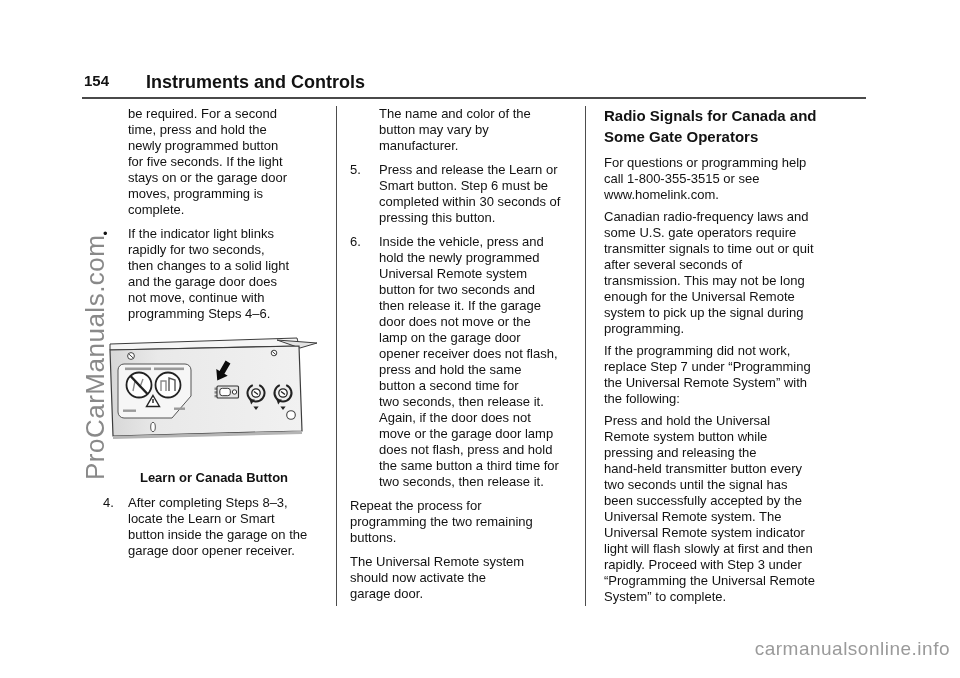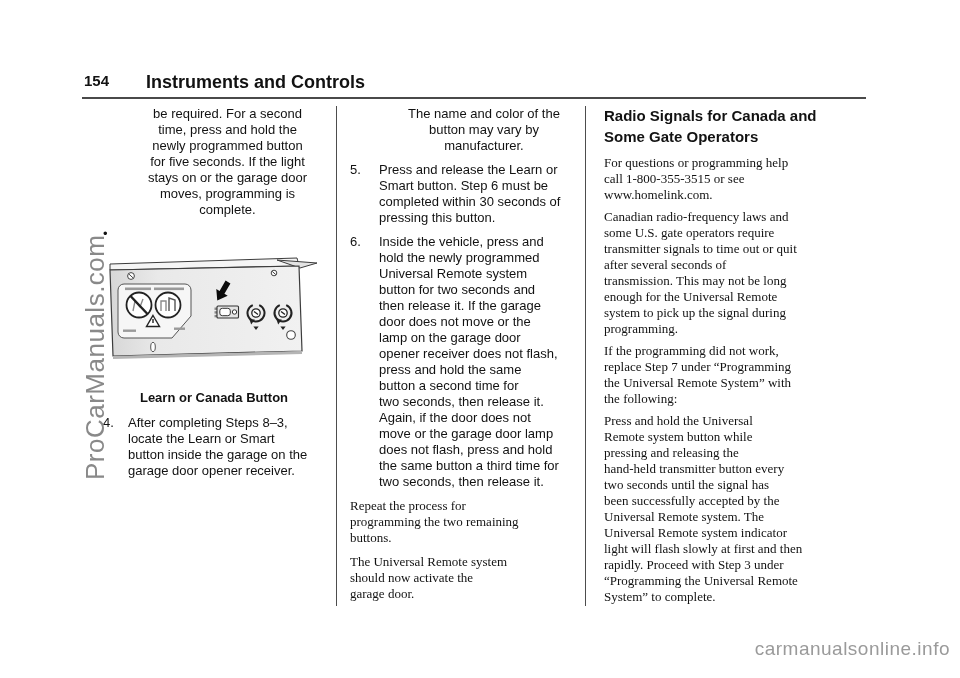--- a/index.html
+++ b/index.html
@@ -13,26 +13,26 @@
 
   .vdiv{position:absolute; top:106px; height:500px; width:1px; background:#4d4d4d;}
   #vdiv1{left:336px;} #vdiv2{left:585px;}
 
   .col{position:absolute; font-size:13px; line-height:16px;}
   .pre{white-space:pre-line;}
   #col1{left:103px; top:106px; width:224px;}
   #col2{left:350px; top:106px; width:226px;}
   #col3{left:604px; top:105px; width:278px;}
 
-  .cont{margin:0 0 8px 25px;text-align:center;}
+  .cont{margin:0 0 8px 25px;}
   .li{display:flex; margin:0 0 8px 0;}
   .li .marker{flex:none; width:25px;}
-  #col2 .cont{margin-left:42px;}
+  #col2 .cont{margin-left:29px;}
   #col2 .li .marker{width:29px;}
-  .para{margin:0 0 8px 0;font-family:Liberation Serif, serif;}
+  .para{margin:0 0 8px 0;}
   #col3 .para{margin:0 0 6px 0;}
   #col3 .heading{font-size:15px; line-height:21px; font-weight:bold; margin:0 0 8px 0;}
 
   figure{margin:14px 0 0 1px; padding:0; width:220px;}
   figcaption{margin-top:26px; font-weight:bold; font-size:13px; text-align:center; white-space:nowrap;}
   .fig-step{margin-top:9px;}
 
   .wm-side{
     position:absolute; left:80px; top:228px; height:252px; z-index:5;
     writing-mode:vertical-rl; transform:rotate(180deg);
@@ -58,20 +58,26 @@
   <div class="col" id="col1">
     <p class="cont pre">be required. For a second
 time, press and hold the
 newly programmed button
 for five seconds. If the light
 stays on or the garage door
 moves, programming is
 complete.</p>
     <div class="li">
       <span class="marker">•</span>
+      <span class="pre">If the indicator light blinks
+rapidly for two seconds,
+then changes to a solid light
+and the garage door does
+not move, continue with
+programming Steps 4–6.</span>
     </div>
 
     <figure>
       <svg width="220" height="104" viewBox="0 0 220 104">
         <defs>
           <linearGradient id="panelg" x1="0" y1="0" x2="1" y2="0">
             <stop offset="0" stop-color="#d7d7d7"></stop>
             <stop offset="0.25" stop-color="#e9e9e9"></stop>
             <stop offset="1" stop-color="#f1f1f1"></stop>
           </linearGradient>

